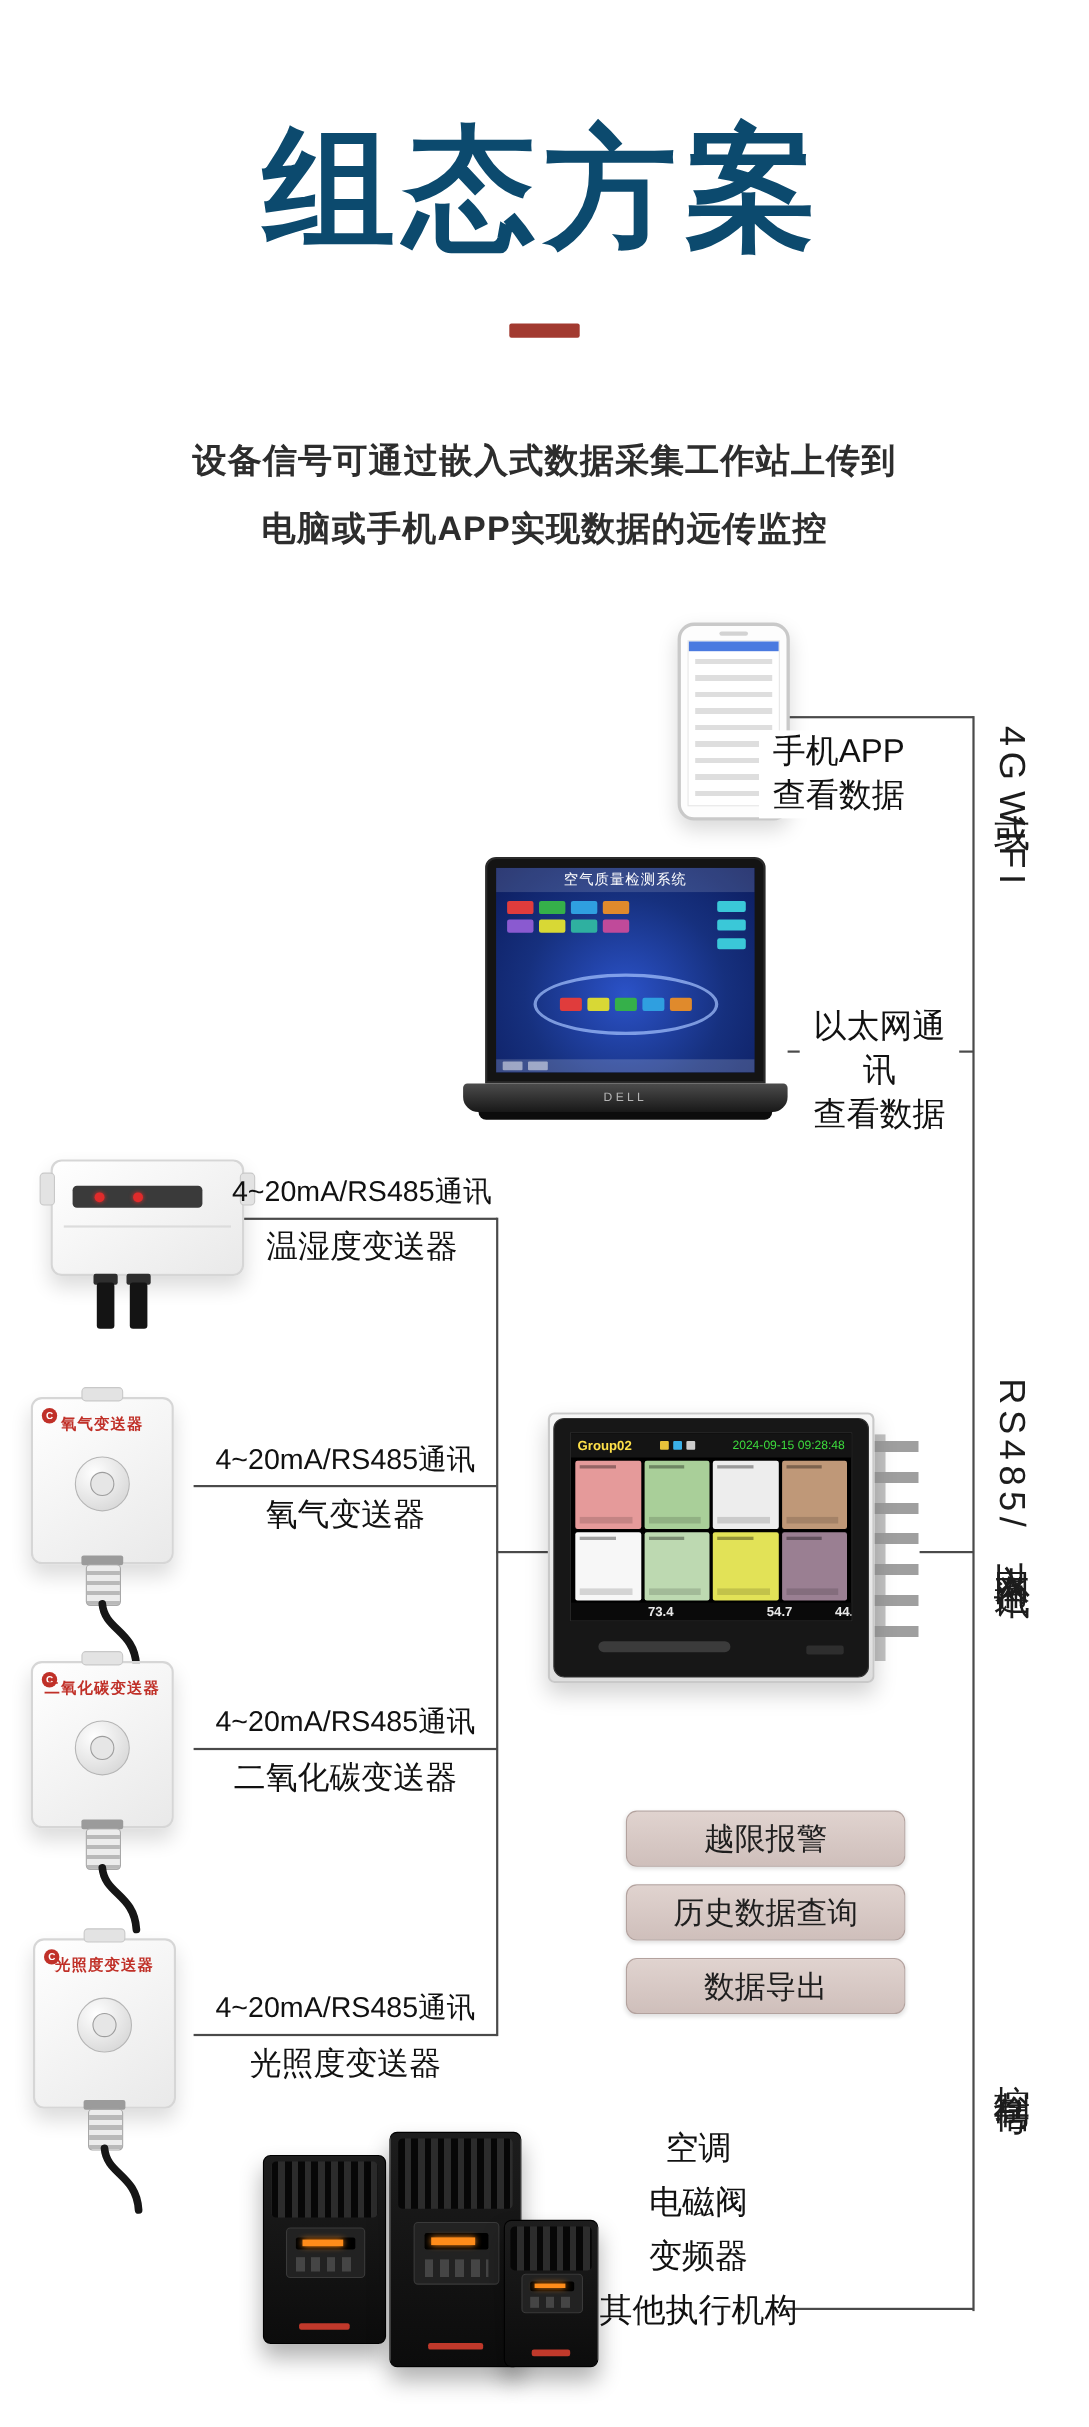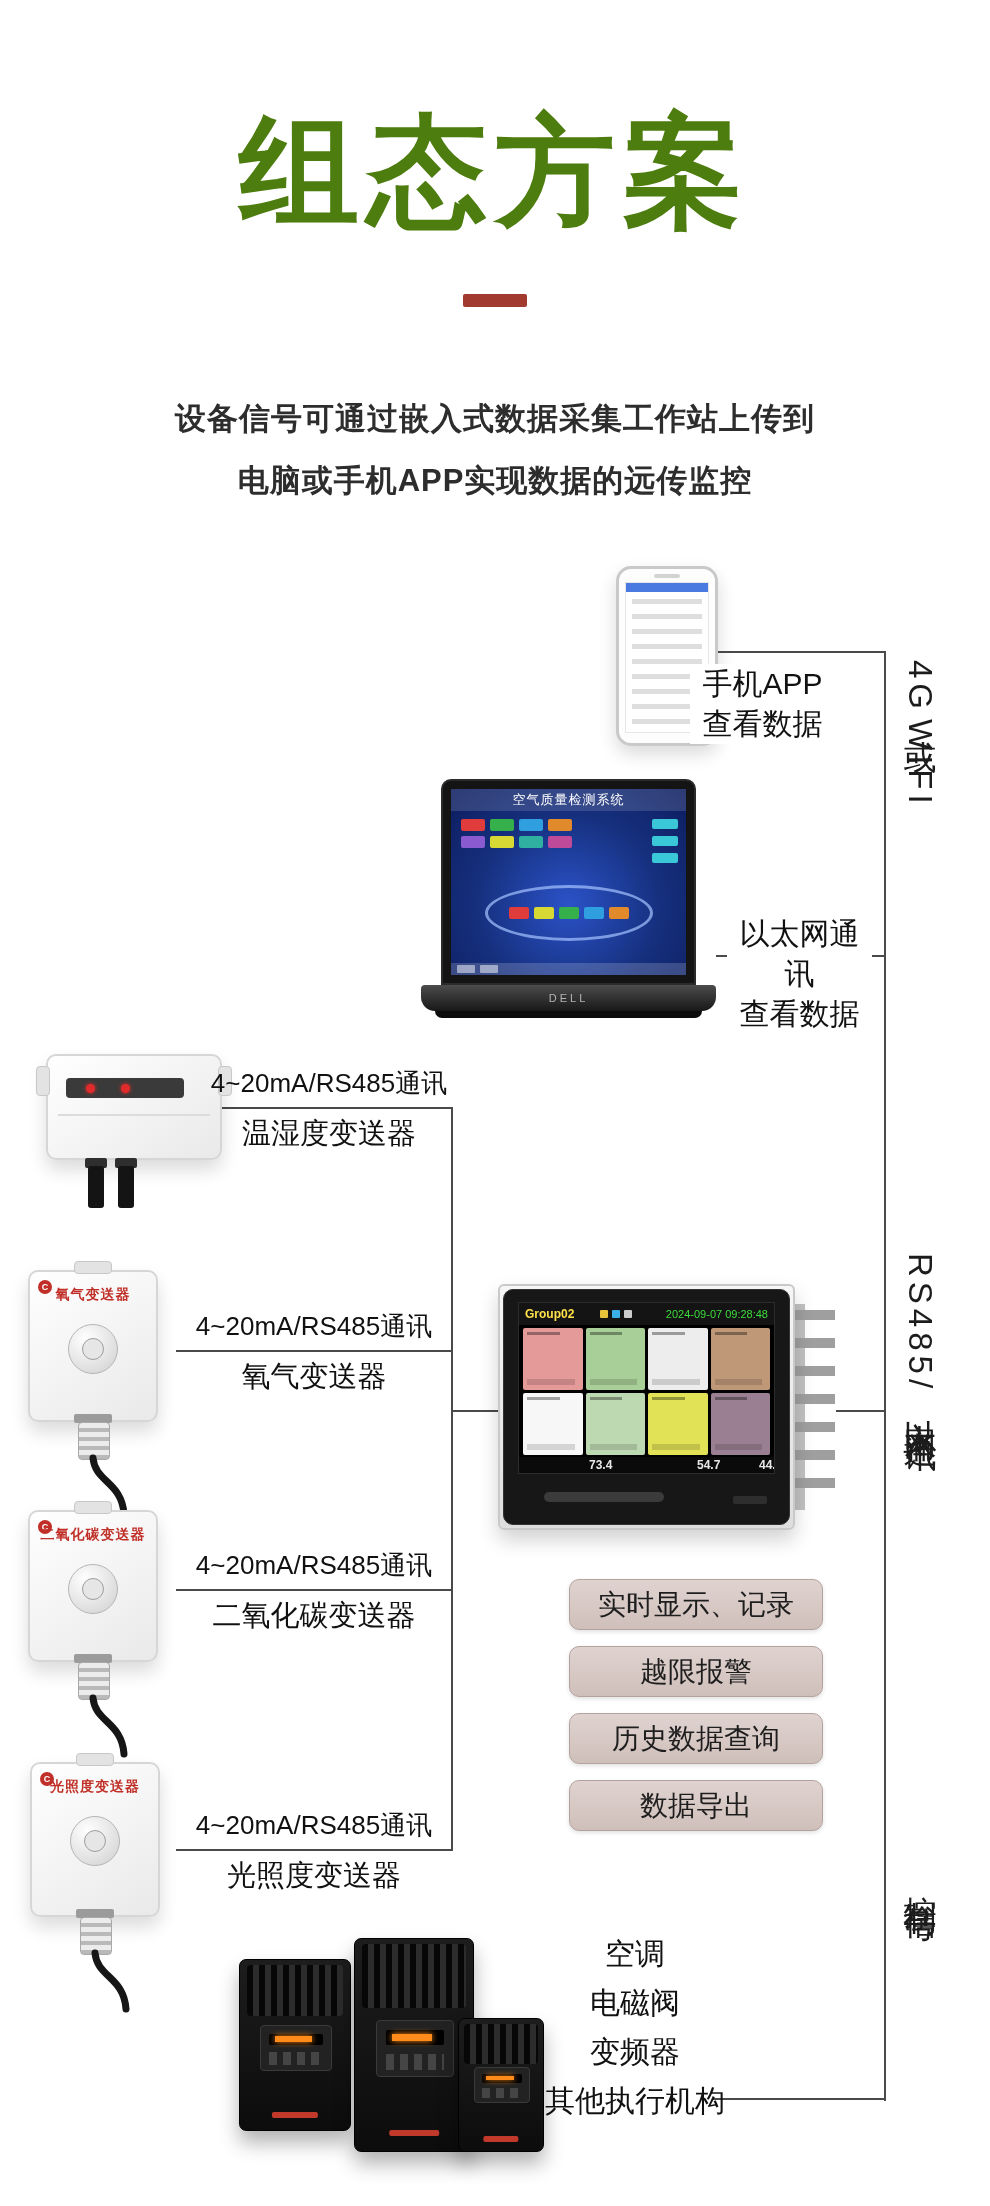--- a/index.html
+++ b/index.html
@@ -2,21 +2,21 @@
 <html><head>
 <meta charset="utf-8">
 <style>
   html,body{margin:0;padding:0;background:#fff;}
   .canvas{
     position:relative;width:990px;height:2206px;background:#ffffff;overflow:hidden;
     font-family:"Liberation Sans","DejaVu Sans",sans-serif;color:#222;
   }
   
   .page-title{position:absolute;top:92px;left:0;width:100%;text-align:center;
-    font-size:120px;font-weight:900;color:#4d7c0f;letter-spacing:8px;}
+    font-size:120px;font-weight:900;color:#0c4a6e;letter-spacing:8px;}
   .title-divider{position:absolute;top:294px;left:50%;transform:translateX(-50%);
     width:64px;height:13px;background:#a23a30;border-radius:2px;}
   .intro{position:absolute;left:0;width:100%;text-align:center;font-size:31px;
     font-weight:700;color:#2d2d2d;letter-spacing:1px;}
   .intro1{top:398px;} .intro2{top:460px;}
 
   
   .h-line{position:absolute;height:2px;background:#4a4a4a;}
   .v-line{position:absolute;width:2px;background:#4a4a4a;}
 
@@ -298,21 +298,21 @@
     <div class="rec-frame"></div>
     <div class="rec-front">
       <div class="rec-screen">
         <div class="rec-header">
           <span class="rec-group">Group02</span>
           <div class="rec-icons">
               <div style="background: rgb(232, 194, 58);"></div>
               <div style="background: rgb(58, 176, 232);"></div>
               <div style="background: rgb(204, 204, 204);"></div>
             </div>
-          <span class="rec-datetime">2024-09-07 09:28:48</span>
+          <span class="rec-datetime">2024-09-15 09:28:48</span>
         </div>
         <div class="rec-grid">
             <div class="rec-tile" style="background: rgb(229, 154, 154);"></div>
             <div class="rec-tile" style="background: rgb(169, 207, 153);"></div>
             <div class="rec-tile" style="background: rgb(237, 237, 237);"></div>
             <div class="rec-tile" style="background: rgb(191, 152, 120);"></div>
             <div class="rec-tile" style="background: rgb(247, 247, 247);"></div>
             <div class="rec-tile" style="background: rgb(189, 217, 177);"></div>
             <div class="rec-tile" style="background: rgb(226, 226, 87);"></div>
             <div class="rec-tile" style="background: rgb(154, 127, 146);"></div>
@@ -321,21 +321,20 @@
           <span>73.4</span>
           <span>54.7</span>
           <span>44.5</span>
         </div>
       </div>
       <div class="rec-bottom-slot"></div>
       <div class="rec-badge"></div>
     </div>
   </div>
 
-  <div class="feature-btn" style="top:1579px;">实时显示、记录</div>
   <div class="feature-btn" style="top:1646px;">越限报警</div>
   <div class="feature-btn" style="top:1713px;">历史数据查询</div>
   <div class="feature-btn" style="top:1780px;">数据导出</div>
 
   <div class="vfd" style="left:239px;top:1959px;width:110px;height:170px;">
     <div class="vfd-fins"></div>
     <div class="vfd-panel" style="top:38%;">
       <div class="vfd-display"></div>
       <div class="vfd-keys"></div>
     </div>

